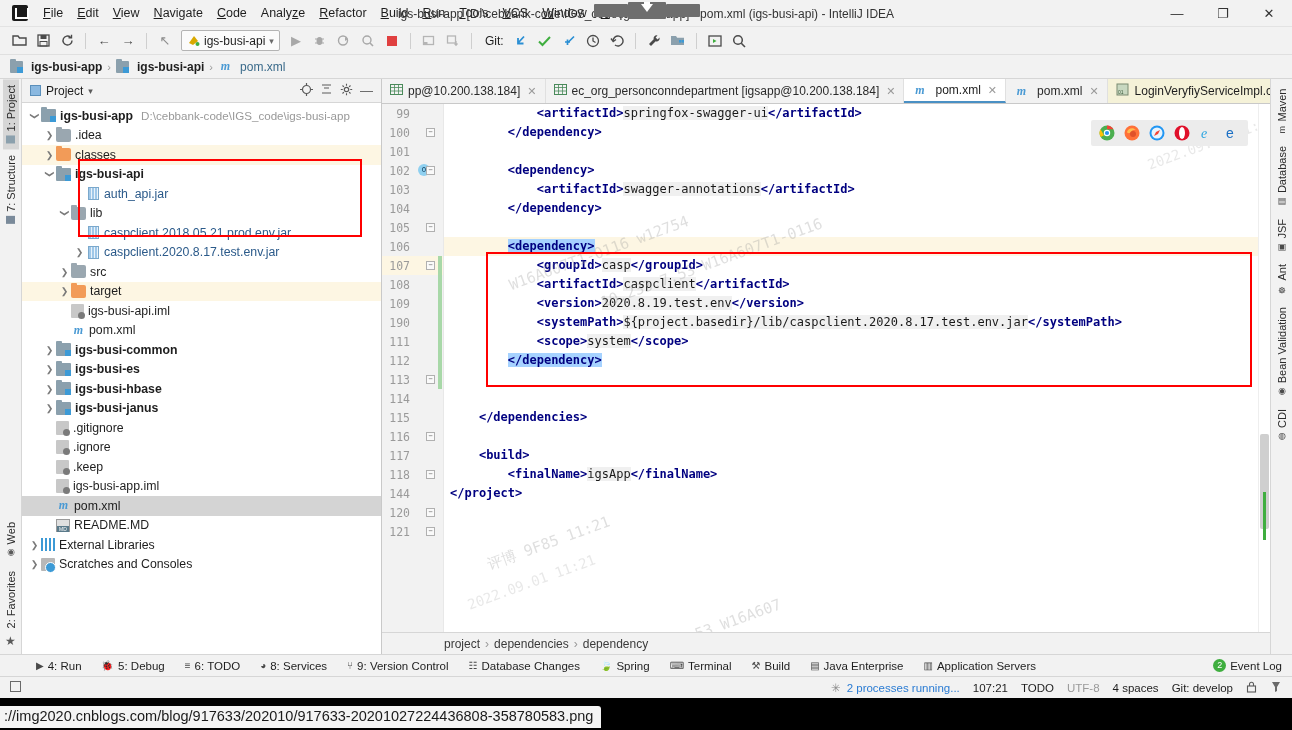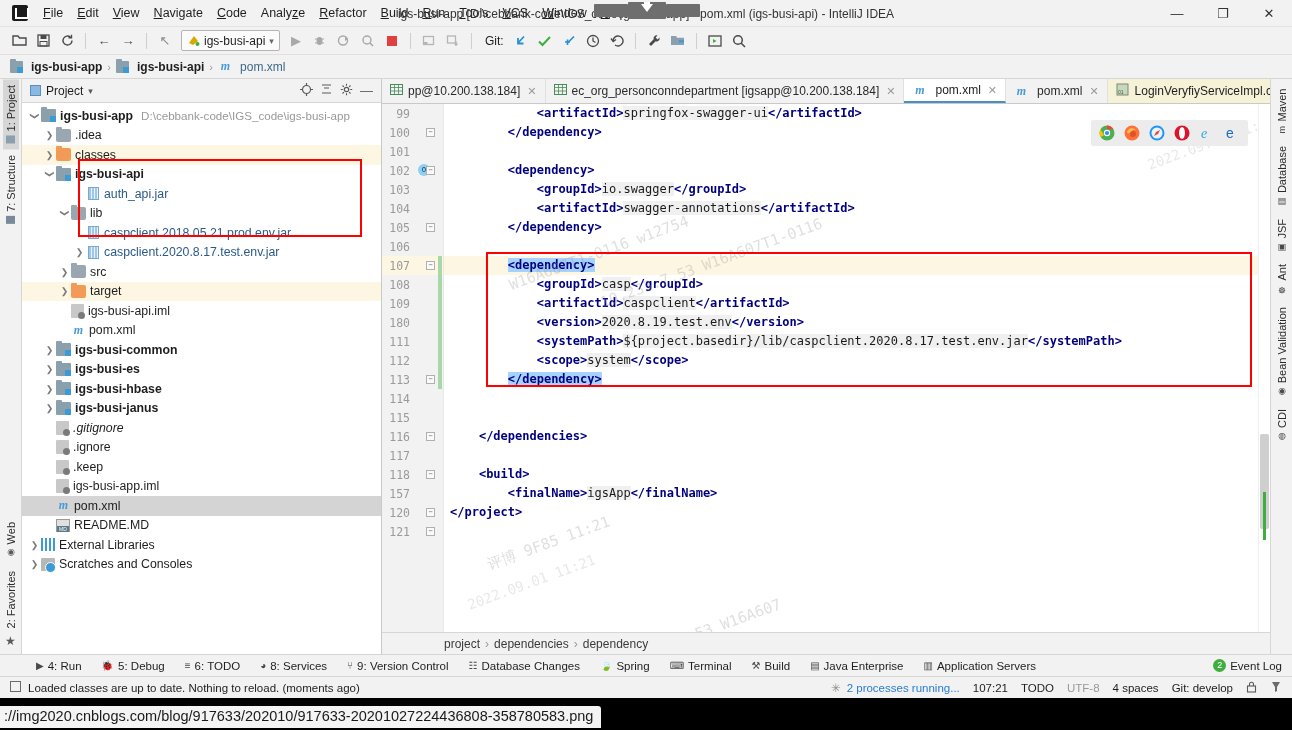--- a/index.html
+++ b/index.html
@@ -578,21 +578,21 @@
           <div class="trow" style="padding-left: 21px;">
             <span class="tw">❯</span>
             <span class="mod-icon"></span>
             <span class="bold">igs-busi-hbase</span>
           </div>
           <div class="trow" style="padding-left: 21px;">
             <span class="tw">❯</span>
             <span class="mod-icon"></span>
             <span class="bold">igs-busi-janus</span>
           </div>
-          <div class="trow" style="padding-left: 21px; font-style: italic;">
+          <div class="trow" style="padding-left: 21px;">
             <span class="tw"></span>
             <span class="file-icon"></span>
             <span>.gitignore</span>
           </div>
           <div class="trow" style="padding-left: 21px;">
             <span class="tw"></span>
             <span class="file-icon"></span>
             <span>.ignore</span>
           </div>
           <div class="trow" style="padding-left: 21px;">
@@ -701,21 +701,21 @@
               <span style="position:absolute;left:62px;top:3px;color:#e8b000;font-size:12px;line-height:12px;">💡</span>
               <span class="fold">−</span>
             </div>
             <div class="gl">
               <span class="num">108</span>
             </div>
             <div class="gl">
               <span class="num">109</span>
             </div>
             <div class="gl">
-              <span class="num">180</span>
+              <span class="num">190</span>
             </div>
             <div class="gl">
               <span class="num">111</span>
             </div>
             <div class="gl">
               <span class="num">112</span>
             </div>
             <div class="gl">
               <span class="num">113</span>
               <span class="fold">−</span>
@@ -731,38 +731,37 @@
               <span class="fold">−</span>
             </div>
             <div class="gl">
               <span class="num">117</span>
             </div>
             <div class="gl">
               <span class="num">118</span>
               <span class="fold">−</span>
             </div>
             <div class="gl">
-              <span class="num">157</span>
+              <span class="num">144</span>
             </div>
             <div class="gl">
               <span class="num">120</span>
               <span class="fold">−</span>
             </div>
             <div class="gl">
               <span class="num">121</span>
               <span class="fold">−</span>
             </div>
             <div class="marker-strip" style="position: absolute; left: 56px; top: 152px; width: 4px; height: 133px; background: rgb(168, 216, 168);"></div>
           </div>
         <div class="code-pane" id="code-pane">
             <div class="cl">&nbsp;&nbsp;&nbsp;&nbsp;&nbsp;&nbsp;&nbsp;&nbsp;&nbsp;&nbsp;&nbsp;&nbsp;<span class="tg">&lt;artifactId&gt;</span><span class="tx tok-bg">springfox-swagger-ui</span><span class="tg">&lt;/artifactId&gt;</span></div>
             <div class="cl">&nbsp;&nbsp;&nbsp;&nbsp;&nbsp;&nbsp;&nbsp;&nbsp;<span class="tg">&lt;/dependency&gt;</span></div>
             <div class="cl">&nbsp;</div>
             <div class="cl">&nbsp;&nbsp;&nbsp;&nbsp;&nbsp;&nbsp;&nbsp;&nbsp;<span class="tg">&lt;dependency&gt;</span></div>
-            <div class="cl">&nbsp;&nbsp;&nbsp;&nbsp;&nbsp;&nbsp;&nbsp;&nbsp;&nbsp;&nbsp;&nbsp;&nbsp;<span class="tg">&lt;groupId&gt;</span><span class="tx tok-bg">io.swagger</span><span class="tg">&lt;/groupId&gt;</span></div>
             <div class="cl">&nbsp;&nbsp;&nbsp;&nbsp;&nbsp;&nbsp;&nbsp;&nbsp;&nbsp;&nbsp;&nbsp;&nbsp;<span class="tg">&lt;artifactId&gt;</span><span class="tx tok-bg">swagger-annotations</span><span class="tg">&lt;/artifactId&gt;</span></div>
             <div class="cl">&nbsp;&nbsp;&nbsp;&nbsp;&nbsp;&nbsp;&nbsp;&nbsp;<span class="tg">&lt;/dependency&gt;</span></div>
             <div class="cl">&nbsp;</div>
             <div class="cl hl">&nbsp;&nbsp;&nbsp;&nbsp;&nbsp;&nbsp;&nbsp;&nbsp;<span class="tg sel-blue">&lt;dependency&gt;</span></div>
             <div class="cl">&nbsp;&nbsp;&nbsp;&nbsp;&nbsp;&nbsp;&nbsp;&nbsp;&nbsp;&nbsp;&nbsp;&nbsp;<span class="tg">&lt;groupId&gt;</span><span class="tx tok-bg">casp</span><span class="tg">&lt;/groupId&gt;</span></div>
             <div class="cl">&nbsp;&nbsp;&nbsp;&nbsp;&nbsp;&nbsp;&nbsp;&nbsp;&nbsp;&nbsp;&nbsp;&nbsp;<span class="tg">&lt;artifactId&gt;</span><span class="tx tok-bg">caspclient</span><span class="tg">&lt;/artifactId&gt;</span></div>
             <div class="cl">&nbsp;&nbsp;&nbsp;&nbsp;&nbsp;&nbsp;&nbsp;&nbsp;&nbsp;&nbsp;&nbsp;&nbsp;<span class="tg">&lt;version&gt;</span><span class="tx tok-bg">2020.8.19.test.env</span><span class="tg">&lt;/version&gt;</span></div>
             <div class="cl">&nbsp;&nbsp;&nbsp;&nbsp;&nbsp;&nbsp;&nbsp;&nbsp;&nbsp;&nbsp;&nbsp;&nbsp;<span class="tg">&lt;systemPath&gt;</span><span class="tx tok-bg">${project.basedir}/lib/caspclient.2020.8.17.test.env.jar</span><span class="tg">&lt;/systemPath&gt;</span></div>
             <div class="cl">&nbsp;&nbsp;&nbsp;&nbsp;&nbsp;&nbsp;&nbsp;&nbsp;&nbsp;&nbsp;&nbsp;&nbsp;<span class="tg">&lt;scope&gt;</span><span class="tx tok-bg">system</span><span class="tg">&lt;/scope&gt;</span></div>
             <div class="cl">&nbsp;&nbsp;&nbsp;&nbsp;&nbsp;&nbsp;&nbsp;&nbsp;<span class="tg sel-blue">&lt;/dependency&gt;</span></div>
@@ -915,21 +914,20 @@
         <span>Event Log</span>
       </div>
     </div>
 
   <div class="statusbar">
     <span style="color:#6a6a6a;margin-right:7px;">
       <svg width="11" height="11" viewBox="0 0 11 11">
           <rect x="0.5" y="0.5" width="10" height="10" fill="none" stroke="#6a6a6a"></rect>
         </svg>
     </span>
-    <span>Loaded classes are up to date. Nothing to reload. (moments ago)</span>
     <span class="sb-right">
       <span style="display:flex;align-items:center;gap:6px;">
         <span style="color:#8a8a8a;">✳</span>
         <span class="link">2 processes running...</span>
       </span>
       <span>107:21</span>
       <span>TODO</span>
       <span class="muted">UTF-8</span>
       <span>4 spaces</span>
       <span>Git: develop</span>

